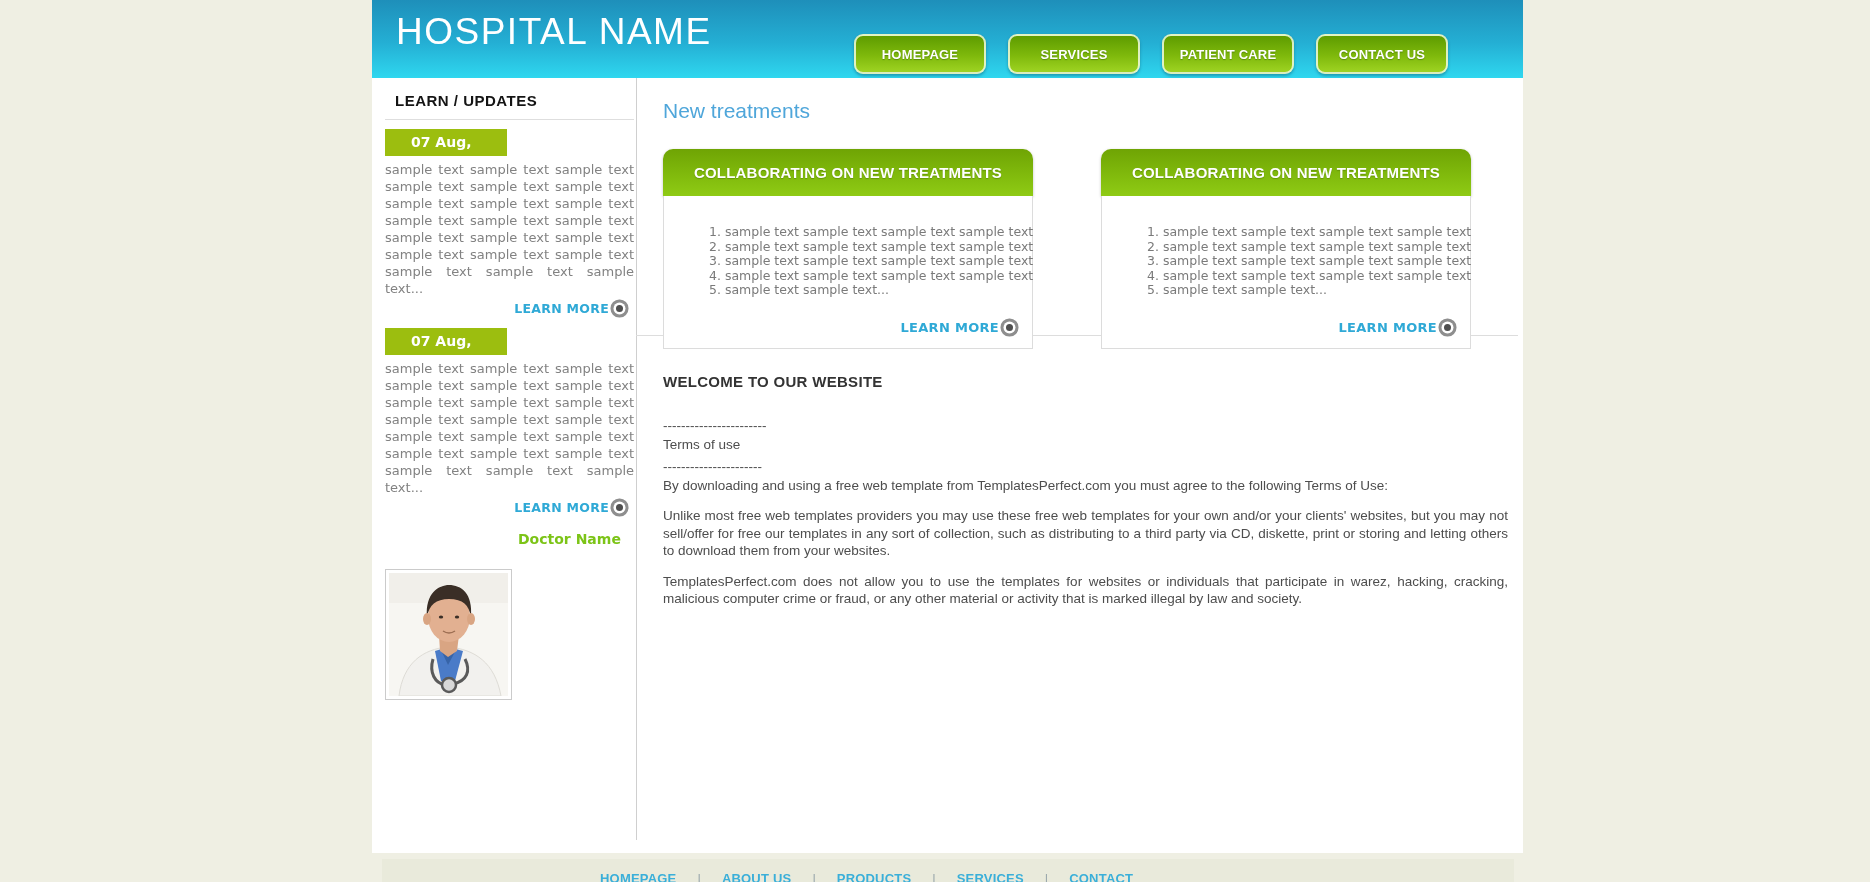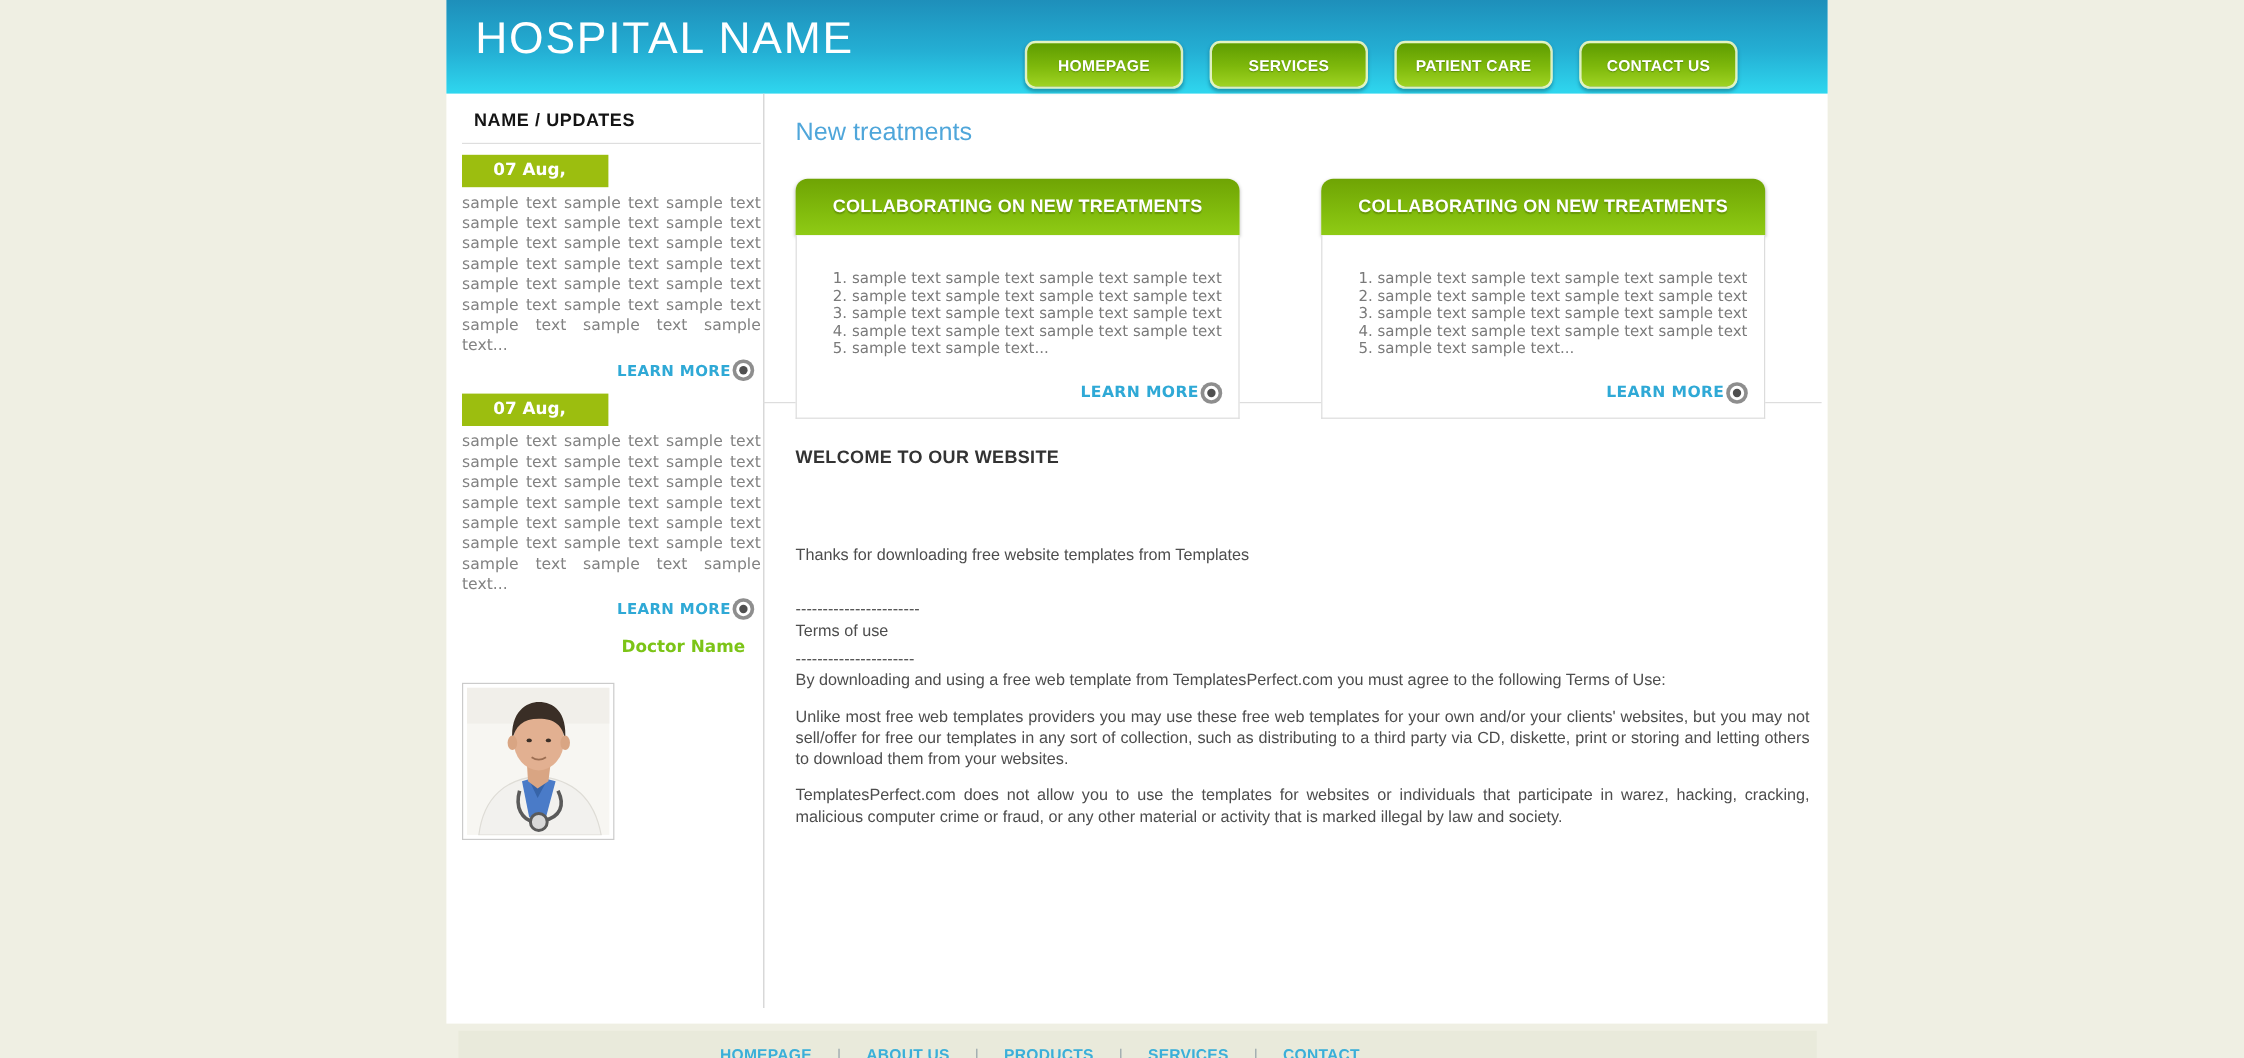--- a/index.html
+++ b/index.html
@@ -106,21 +106,21 @@
     background:linear-gradient(180deg,#6FA404 0%,#82BC0D 60%,#8FCB15 100%);
     display:flex; align-items:center; justify-content:center;
     color:#FFFFFF; font-family:"Liberation Sans", sans-serif;
     font-size:15px; font-weight:bold; letter-spacing:0.2px;
     text-shadow:0 1px 1px rgba(60,90,0,0.4);
     box-shadow:0 1px 3px rgba(0,0,0,0.25);
   }
   .card-body {
     position:relative; height:153px;
     border:1px solid #DCDCDC; border-top:none; background:#FFFFFF;
-    padding:29px 14px 0 30px;
+    padding:29px 14px 0 45px;
   }
   .card-list { font-size:12.5px; line-height:14.5px; color:#7A7A7A; }
   .card-list div { white-space:nowrap; }
   .card-learn { position:absolute; right:14px; bottom:13px; margin:0; }
   .card-learn .learn-label { font-size:13px; }
 
   .welcome-heading {
     margin-top:24px;
     font-family:"Liberation Sans", sans-serif;
     font-size:15px; font-weight:bold; color:#333333; letter-spacing:0.3px;
@@ -172,21 +172,21 @@
       <div class="nav-btn">
         <span>PATIENT CARE</span>
       </div>
       <div class="nav-btn">
         <span>CONTACT US</span>
       </div>
     </div>
   </div>
 
   <div class="sidebar">
-    <div class="sidebar-heading">NAME / UPDATES</div>
+    <div class="sidebar-heading">LEARN / UPDATES</div>
     <div class="sidebar-divider"></div>
 
     <div>
       <div class="date-badge">07 Aug, 2008</div>
       <div class="news-text">sample text sample text sample text sample text sample text sample text sample text sample text sample text sample text sample text sample text sample text sample text sample text sample text sample text sample text sample text sample text sample text...</div>
       <div class="learn-row">
         <span class="learn-label">LEARN MORE</span>
         <span class="lm-icon"></span>
       </div>
     </div>
@@ -271,21 +271,20 @@
             <span class="learn-label">LEARN MORE</span>
             <span class="lm-icon"></span>
           </div>
         </div>
       </div>
     </div>
 
     <div class="welcome-heading">WELCOME TO OUR WEBSITE</div>
 
     <div class="paras">
-      <div class="p-thanks">Thanks for downloading free website templates from Templates</div>
       <div class="p-dash1">-----------------------</div>
       <div class="p-terms">Terms of use</div>
       <div class="p-dash2">----------------------</div>
       <div class="p-agree">By downloading and using a free web template from TemplatesPerfect.com you must agree to the following Terms of Use:</div>
       <div class="p-unlike">Unlike most free web templates providers you may use these free web templates for your own and/or your clients' websites, but you may not sell/offer for free our templates in any sort of collection, such as distributing to a third party via CD, diskette, print or storing and letting others to download them from your websites.</div>
       <div class="p-warez">TemplatesPerfect.com does not allow you to use the templates for websites or individuals that participate in warez, hacking, cracking, malicious computer crime or fraud, or any other material or activity that is marked illegal by law and society.</div>
     </div>
   </div>
 
 </div>

